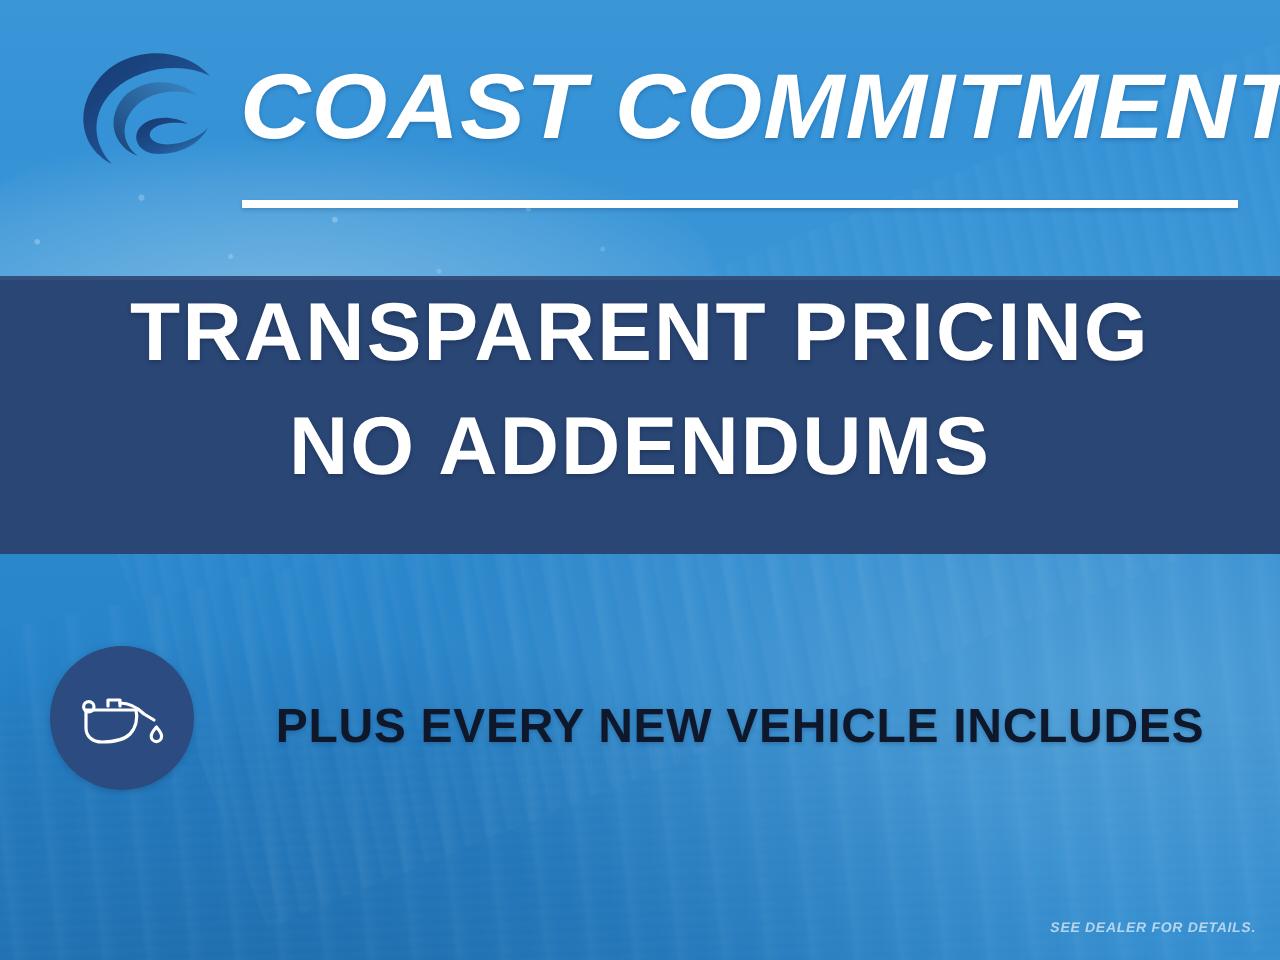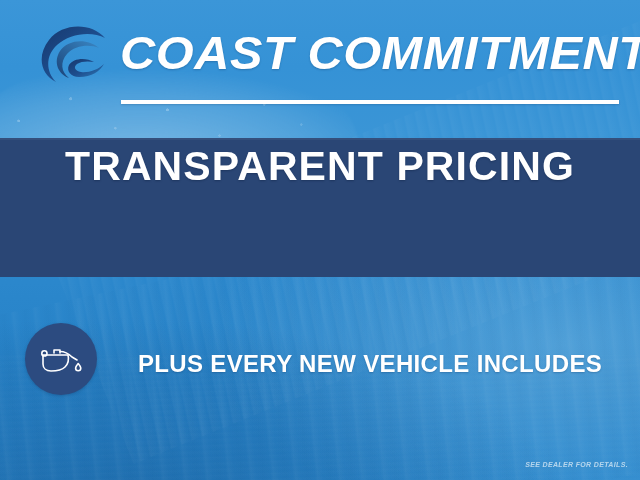--- a/index.html
+++ b/index.html
@@ -220,21 +220,21 @@
     left: 112px;
     right: 12px;
     top: 0;
     height: 90px;
     display: flex;
     flex-direction: column;
     align-items: center;
     justify-content: center;
   }
   .bonus-line {
-    color: #ffffff;
+    color: #0f172a;
     font-family: "Liberation Sans", sans-serif;
     font-weight: 700;
     font-size: 24px;
     line-height: 33px;
     letter-spacing: 0.35px;
     white-space: nowrap;
     text-shadow: 0 1px 2px rgba(10,50,95,0.30);
   }
 
   
@@ -288,20 +288,21 @@
       </svg>
     </div>
 
     <div class="brand-title">COAST COMMITMENT</div>
 
     <div class="brand-rule"></div>
   </div>
 
   <div class="claim-band">
     <div class="claim-line">TRANSPARENT PRICING</div>
+    <div class="claim-line">NO ADDENDUMS</div>
   </div>
 
   <div class="bonus">
 
     <div class="bonus-badge">
       <span>
         <svg viewBox="0 0 46 34" xmlns="http://www.w3.org/2000/svg" aria-hidden="true" fill="none" stroke="#ffffff" stroke-width="1.6" stroke-linecap="round" stroke-linejoin="round">
 
           <path d="M16 11 L16 8 L22 8 L22 11"></path>
           <path d="M22 9.5 C27 9.5 31 12 34 15 L39 18"></path>

